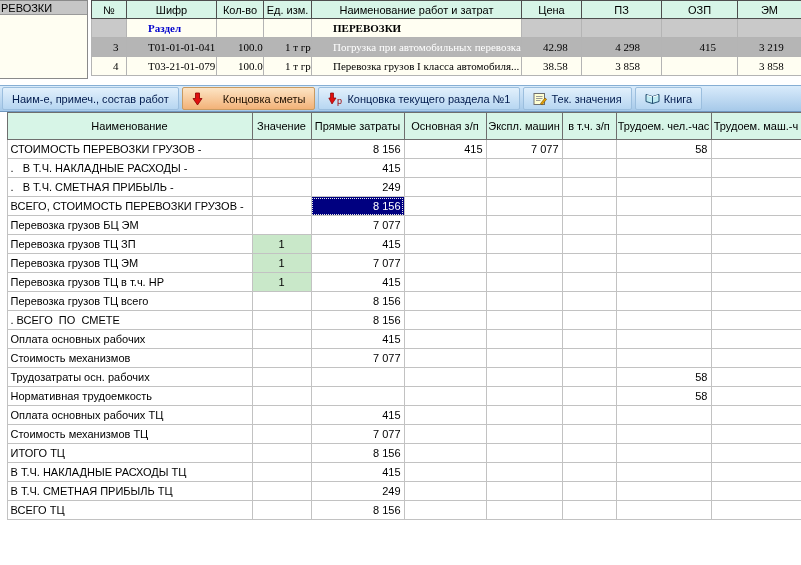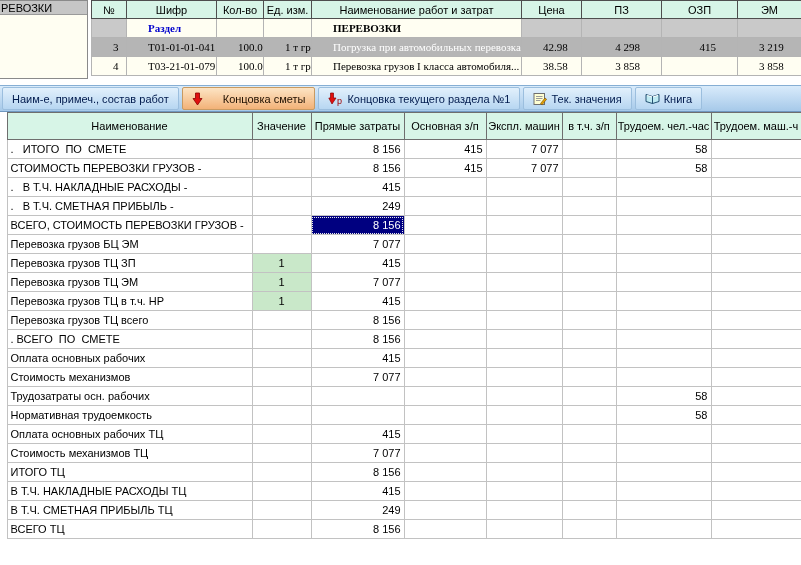--- a/index.html
+++ b/index.html
@@ -223,31 +223,20 @@
         <th>Значение</th>
         <th>Прямые затраты</th>
         <th>Основная з/п</th>
         <th>Экспл. машин</th>
         <th>в т.ч. з/п</th>
         <th>Трудоем. чел.-час</th>
         <th>Трудоем. маш.-ч</th>
       </tr>
   </thead>
   <tbody>
-  <tr>
-    <td class="mcol"></td>
-    <td>.   ИТОГО  ПО  СМЕТЕ</td>
-    <td></td>
-    <td class="num">8 156</td>
-    <td class="num">415</td>
-    <td class="num">7 077</td>
-    <td class="num"></td>
-    <td class="num">58</td>
-    <td class="num"></td>
-  </tr>
 
   <tr>
     <td class="mcol"></td>
     <td>СТОИМОСТЬ ПЕРЕВОЗКИ ГРУЗОВ -</td>
     <td></td>
     <td class="num">8 156</td>
     <td class="num">415</td>
     <td class="num">7 077</td>
     <td class="num"></td>
     <td class="num">58</td>

